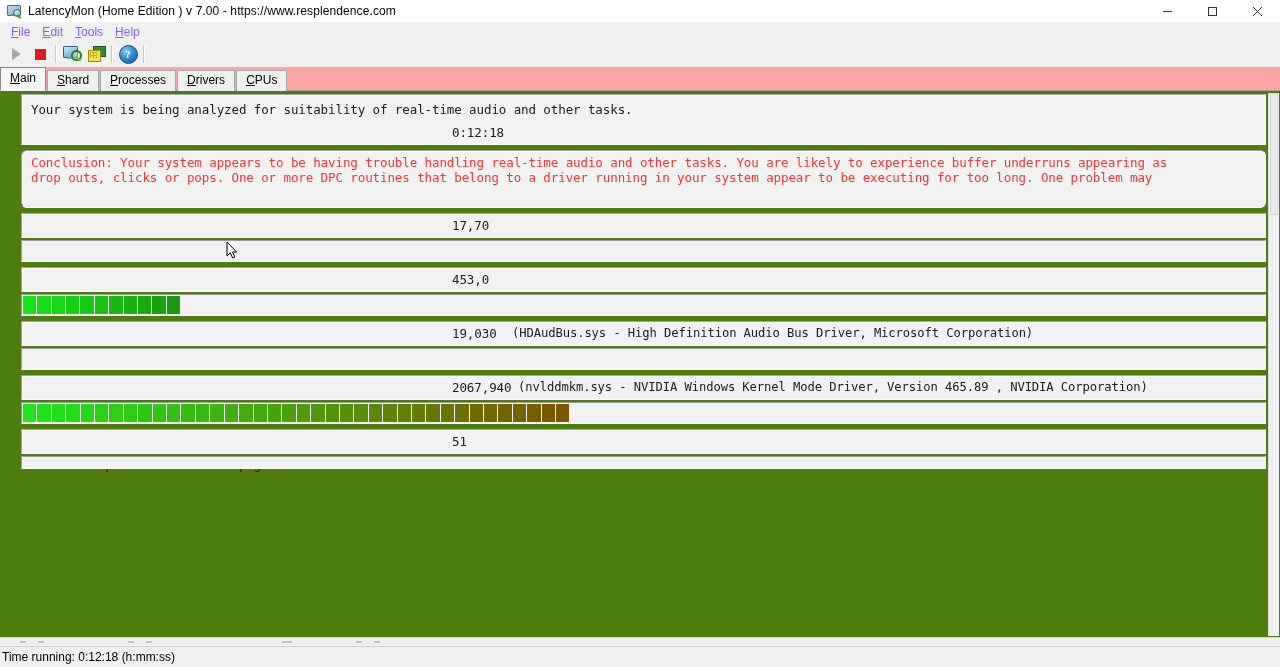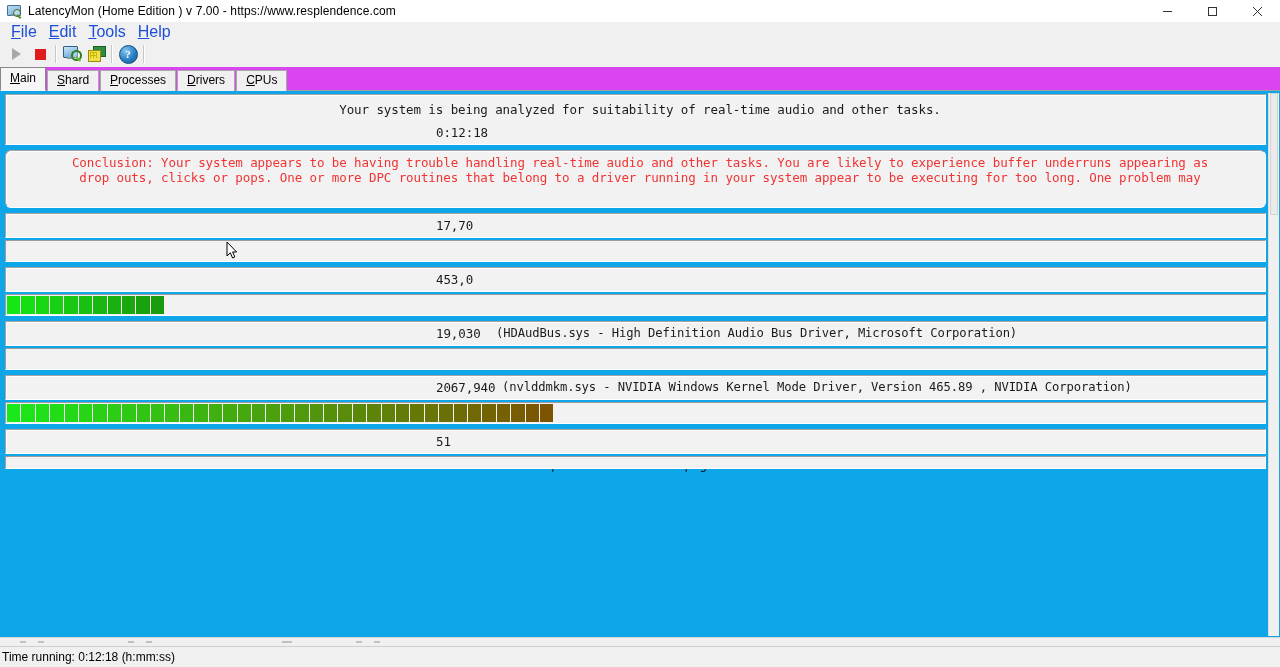--- a/index.html
+++ b/index.html
@@ -16,21 +16,20 @@
     color: #000;
     -webkit-font-smoothing: none;
   }
   .window {
     width: 1280px;
     height: 667px;
     display: flex;
     flex-direction: column;
     background: #f0f0f0;
     position: relative;
-    text-align: center;
   }
 
   
   .titlebar {
     height: 22px;
     background: #ffffff;
     display: flex;
     align-items: center;
     flex: 0 0 auto;
     border-bottom: 1px solid #f0f0f0;
@@ -98,23 +97,23 @@
   
   .menubar {
     height: 18px;
     display: flex;
     align-items: center;
     background: #f0f0f0;
     padding-left: 6px;
     flex: 0 0 auto;
   }
   .menu-item {
-    font-size: 16px;
+    font-size: 12px;
     padding: 1px 7px 1px 5px;
-    color: #1d4ed8;
+    color: #8b5cf6;
     white-space: nowrap;
   }
   .menu-item .u { text-decoration: underline; }
 
   
   .toolbar {
     height: 26px;
     display: flex;
     align-items: center;
     background: #f0f0f0;
@@ -183,21 +182,21 @@
     border:1px solid #0e4d80; display:flex;align-items:center;justify-content:center;
     color:#fff; font-weight:bold; font-size:11px; font-family:"Liberation Serif", serif;
     line-height:1;
   }
 
   
   .tabstrip {
     height: 23px;
     display: flex;
     align-items: flex-end;
-    background: #d946ef;
+    background: #fca5a5;
     padding-left: 0px;
     flex: 0 0 auto;
     border-bottom: 1px solid #a0a0a0;
     position: relative;
   }
   .tab {
     font-size: 12px;
     height: 20px;
     line-height: 19px;
     padding: 0 9px;
@@ -216,24 +215,24 @@
     top: 1px;
     border-color: #888;
     z-index: 2;
     border-bottom: 1px solid #f6f6f6;
   }
   .tab .u { text-decoration: underline; }
 
   
   .content {
     flex: 1 1 auto;
-    background: #0ea5e9;
+    background: #4d7c0f;
     position: relative;
     overflow: hidden;
-    padding: 3px 0 0 1px;
+    padding: 3px 0 0 17px;
   }
   .panel {
     background: #f2f2f2;
     border: 1px solid;
     border-color: #a4a4a4 #ffffff #ffffff #a4a4a4;
     box-shadow: inset 1px 1px 0 #ffffff;
     margin: 0 14px 0 4px;
     position: relative;
   }
   .mono {

